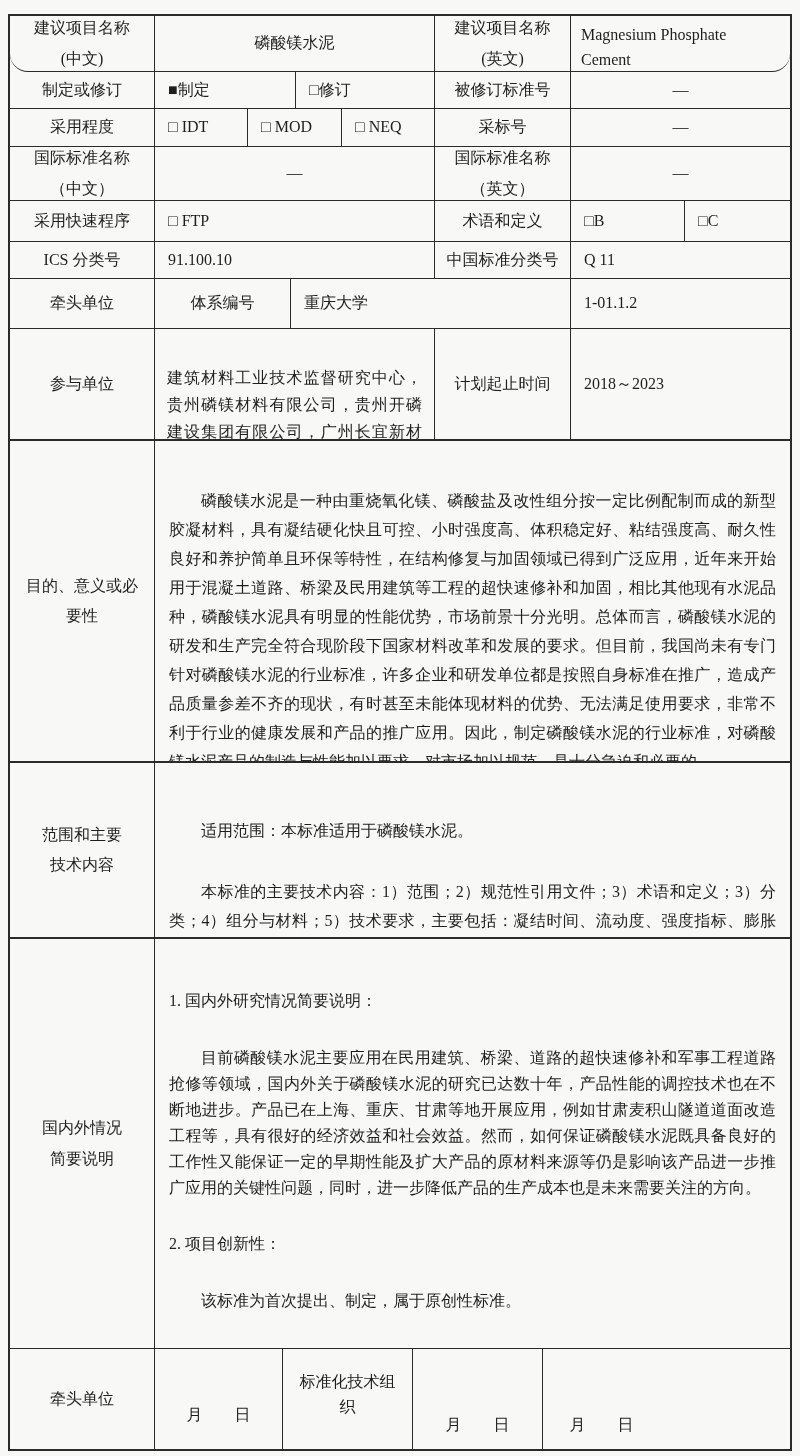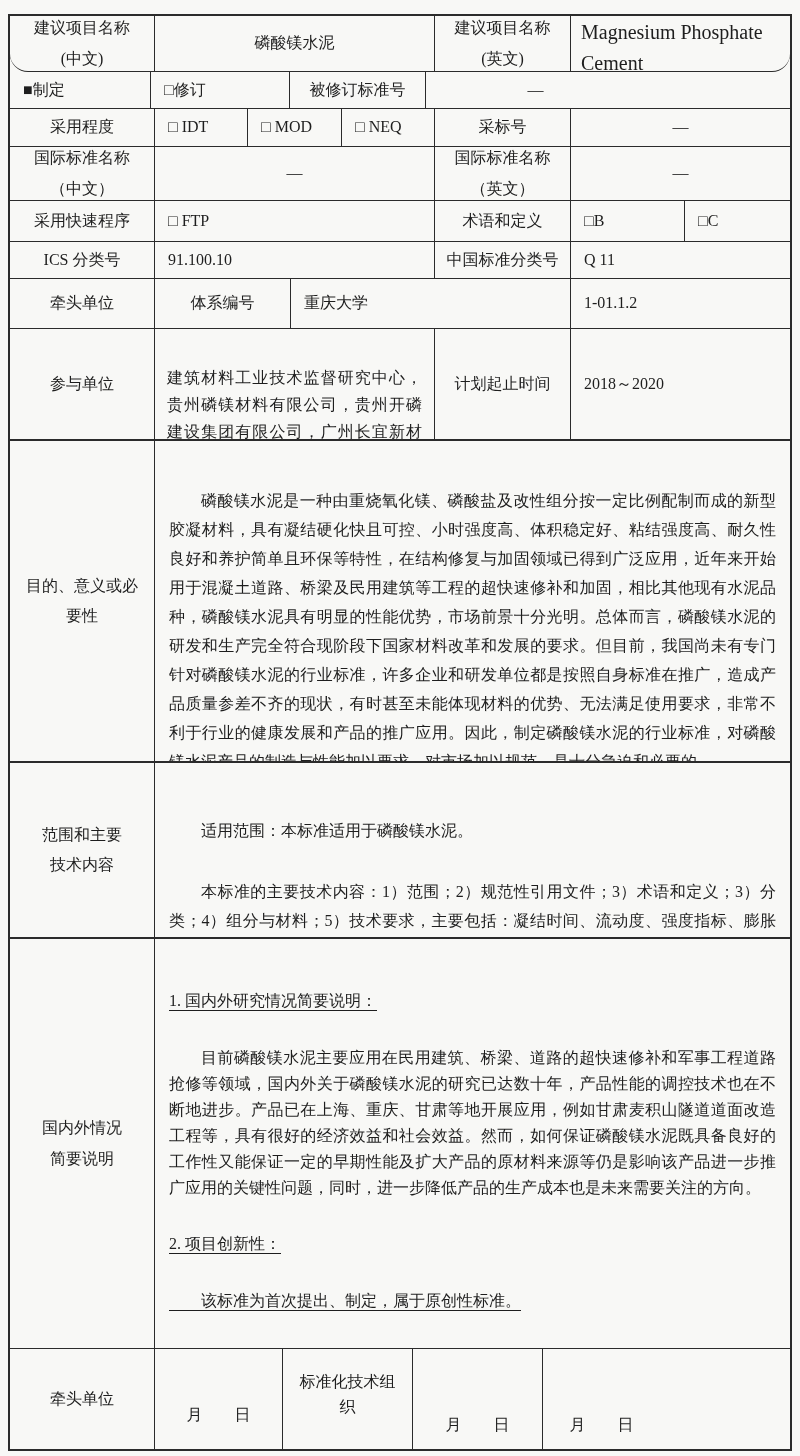--- a/index.html
+++ b/index.html
@@ -12,40 +12,40 @@
   .page{position:relative;width:800px;height:1456px;overflow:hidden;}
   .tbl{position:absolute;left:8px;top:14px;width:784px;border:2px solid var(--bc);background:transparent;}
   .row{display:flex;border-bottom:1px solid var(--bc);}
   .row:last-child{border-bottom:none;}
   .row.hv{border-bottom-width:2px;}
   .cell{border-right:1px solid var(--bc);display:flex;align-items:center;padding:0 10px;white-space:pre-line;font-size:16px;line-height:1.55;overflow:hidden;}
   .cell:last-child{border-right:none;}
   .label{justify-content:center;text-align:center;line-height:1.9;}
   .ctr{justify-content:center;text-align:left;}
   .lft{justify-content:flex-start;padding-left:13px;}
-  .en{font-size:20px;letter-spacing:0px;margin-top:8px;}
+  .en{font-size:16px;letter-spacing:0px;margin-top:8px;}
   
   .w145{width:145px;flex:none;} .w280{width:280px;flex:none;} .w136{width:136px;flex:none;}
   .w219{width:219px;flex:none;} .w141{width:141px;flex:none;} .w139{width:139px;flex:none;}
   .w93{width:93px;flex:none;}  .w94{width:94px;flex:none;}  .w114{width:114px;flex:none;}
   .w105{width:105px;flex:none;} .w635{width:635px;flex:none;} .w128{width:128px;flex:none;}
   .w130{width:130px;flex:none;} .w117{width:117px;flex:none;}
   
   .r1{height:56px;border-radius:18px;} .r2{height:37px;} .r3{height:38px;} .r4{height:54px;} .r5{height:41px;}
   .r6{height:37px;} .r7{height:50px;} .r8{height:112px;} .r9{height:322px;} .r10{height:176px;}
   .r11{height:410px;} .r12{height:100px;}
   
   .parabox{display:block;padding:20px 14px 10px 14px;}
   .para{font-size:16px;line-height:29px;text-align:justify;}
   .ind{text-indent:2em;}
   .scopebox{display:block;padding:28px 14px 10px 14px;}
   .scopebox .para{margin-bottom:7px;}
   .ovbox{display:block;padding:24px 14px 8px 14px;}
   .ov{font-size:16px;line-height:26px;text-align:justify;margin-bottom:6px;}
-  .u{text-decoration:underline;text-underline-offset:4px;text-decoration-thickness:1px;}
+  .u{text-underline-offset:4px;text-decoration-thickness:1px;}
   .partbox{display:block;padding:10px 12px;}
   .part{font-size:16px;line-height:27px;text-align:justify;}
   
   .sig{justify-content:center;text-align:center;}
   .dy16{transform:translateY(16px);}
   .dy26{transform:translateY(26px);}
   .dyu4{transform:translateY(-4px);}
 </style>
 </head>
 <body>
@@ -56,20 +56,21 @@
     <div class="row r1">
       <div class="cell label w145">建议项目名称
 (中文)</div>
       <div class="cell ctr w280">磷酸镁水泥</div>
       <div class="cell label w136">建议项目名称
 (英文)</div>
       <div class="cell ctr w219 en">Magnesium Phosphate Cement</div>
     </div>
 
     <div class="row r2">
+      <div class="cell label w145">制定或修订</div>
       <div class="cell lft w141">■制定</div>
       <div class="cell lft w139">□修订</div>
       <div class="cell label w136">被修订标准号</div>
       <div class="cell ctr w219">—</div>
     </div>
 
     <div class="row r3">
       <div class="cell label w145">采用程度</div>
       <div class="cell lft w93">□ IDT</div>
       <div class="cell lft w94">□ MOD</div>
@@ -108,21 +109,21 @@
       <div class="cell lft w280">重庆大学</div>
       <div class="cell lft w219">1-01.1.2</div>
     </div>
 
     <div class="row r8 hv">
       <div class="cell label w145">参与单位</div>
       <div class="cell w280 partbox">
         <p class="part">建筑材料工业技术监督研究中心，贵州磷镁材料有限公司，贵州开磷建设集团有限公司，广州长宜新材料科技有限公司。</p>
       </div>
       <div class="cell label w136">计划起止时间</div>
-      <div class="cell lft w219">2018～2020</div>
+      <div class="cell lft w219">2018～2023</div>
     </div>
 
     <div class="row r9 hv">
       <div class="cell label w145">目的、意义或必
 要性</div>
       <div class="cell w635 parabox">
         <p class="para ind">磷酸镁水泥是一种由重烧氧化镁、磷酸盐及改性组分按一定比例配制而成的新型胶凝材料，具有凝结硬化快且可控、小时强度高、体积稳定好、粘结强度高、耐久性良好和养护简单且环保等特性，在结构修复与加固领域已得到广泛应用，近年来开始用于混凝土道路、桥梁及民用建筑等工程的超快速修补和加固，相比其他现有水泥品种，磷酸镁水泥具有明显的性能优势，市场前景十分光明。总体而言，磷酸镁水泥的研发和生产完全符合现阶段下国家材料改革和发展的要求。但目前，我国尚未有专门针对磷酸镁水泥的行业标准，许多企业和研发单位都是按照自身标准在推广，造成产品质量参差不齐的现状，有时甚至未能体现材料的优势、无法满足使用要求，非常不利于行业的健康发展和产品的推广应用。因此，制定磷酸镁水泥的行业标准，对磷酸镁水泥产品的制造与性能加以要求，对市场加以规范，是十分急迫和必要的。</p>
       </div>
     </div>
 

